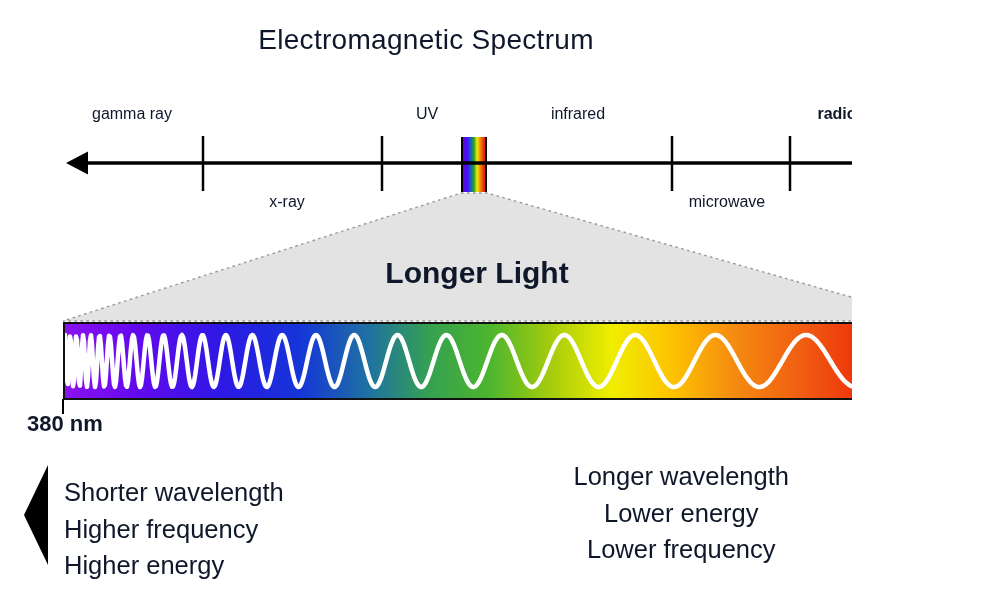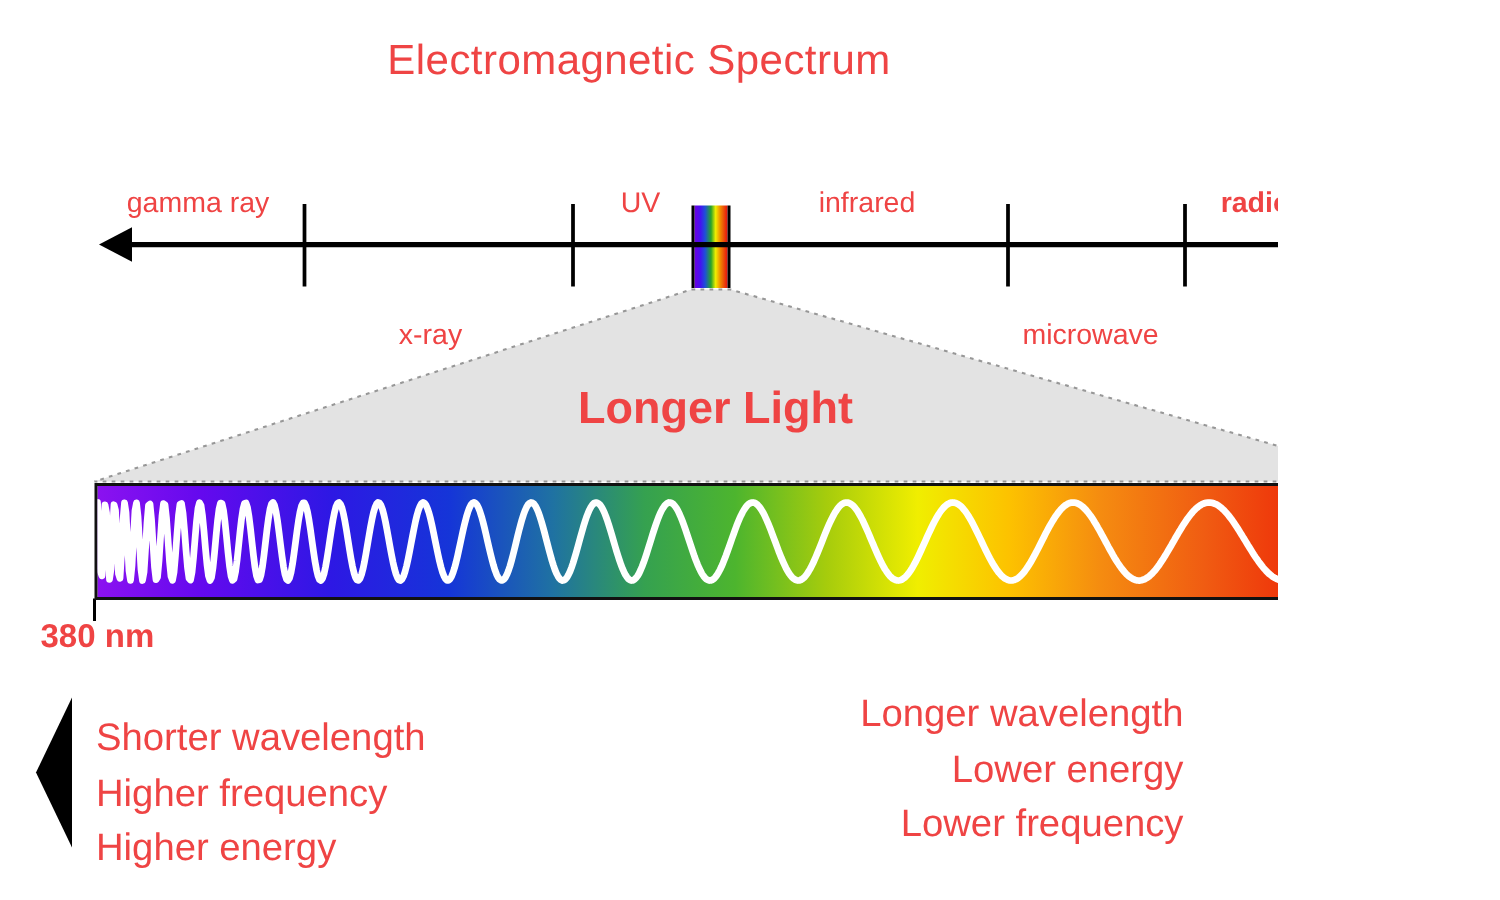--- a/index.html
+++ b/index.html
@@ -1,47 +1,47 @@
 <!DOCTYPE html>
 <html><head>
 <meta charset="utf-8">
 <style>
   html,body{margin:0;padding:0;background:#fff;}
   .stage{
     position:relative;width:852px;height:600px;background:#fff;overflow:hidden;
-    font-family:"Liberation Sans","DejaVu Sans",sans-serif;color:#ef4444;
+    font-family:"Liberation Sans","DejaVu Sans",sans-serif;color:#0f172a;
   }
   .title{
     position:absolute;left:0;top:24px;width:100%;text-align:center;
     font-size:28px;font-weight:400;letter-spacing:.3px;
   }
   .axis-label{
     position:absolute;transform:translateX(-50%);
-    font-size:19px;white-space:nowrap;margin-top:20px;
+    font-size:16px;white-space:nowrap;
   }
   .overlay{position:absolute;left:0;top:0;width:1000px;height:600px;}
   .mini-strip{
     position:absolute;left:461px;top:137px;width:26px;height:55px;
     border-left:2px solid #000;border-right:2px solid #000;box-sizing:border-box;
   }
   .visible-label{
     position:absolute;left:477px;top:256px;transform:translateX(-50%);
     font-size:30px;font-weight:700;white-space:nowrap;
   }
   .spectrum-bar{
     position:absolute;left:63px;top:322px;width:872px;height:78px;
     border:2px solid #111;box-sizing:border-box;
   }
   .spectrum-bar svg{position:absolute;left:0;top:0;width:100%;height:100%;display:block;}
   .nm-label{position:absolute;top:411px;font-size:22px;font-weight:700;white-space:nowrap;}
   .nm-left{left:27px;}
   .nm-right{right:33px;}
   .descriptors{position:absolute;top:458px;font-size:25.5px;line-height:36.5px;white-space:nowrap;}
   .desc-left{left:64px;text-align:left;margin-top:16px;}
-  .desc-right{right:63px;text-align:right;}
+  .desc-right{right:63px;text-align:center;}
 </style>
 </head>
 <body>
 
 <div class="stage">
 
   <div class="title">Electromagnetic Spectrum</div>
 
   <div class="axis-label" style="left:132px;top:105px;">gamma ray</div>
   <div class="axis-label" style="left:427px;top:105px;">UV</div>

